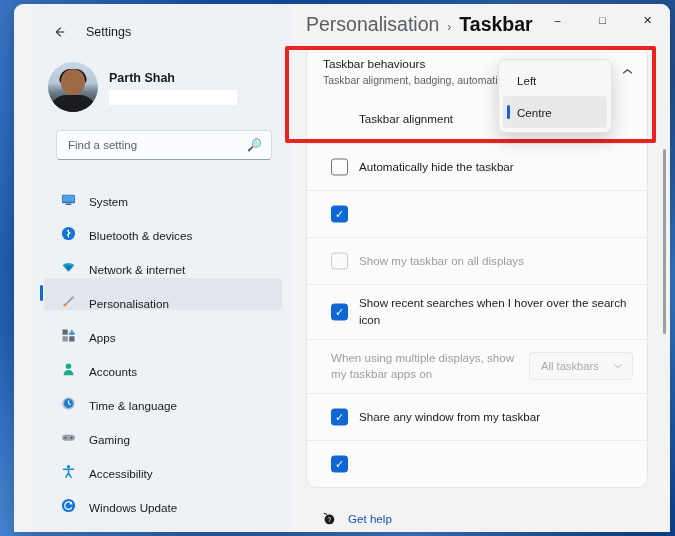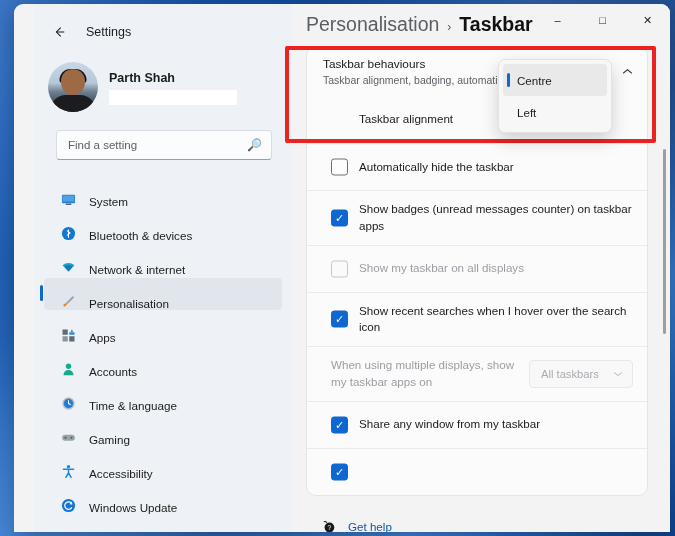--- a/index.html
+++ b/index.html
@@ -429,21 +429,20 @@
                       <path d="M1 2 L6 6 L11 2"></path>
                     </svg></span>
                 </span>
               </div>
               <div class="row">
                 <span class="cbx"></span>
                 <span class="row-label">Automatically hide the taskbar</span>
               </div>
               <div class="row">
                 <span class="cbx checked"></span>
-                <span class="row-label">Show badges (unread messages counter) on taskbar apps</span>
               </div>
               <div class="row">
                 <span class="cbx disabled"></span>
                 <span class="row-label dim">Show my taskbar on all displays</span>
               </div>
               <div class="row">
                 <span class="cbx checked"></span>
                 <span class="row-label">Show recent searches when I hover over the search icon</span>
               </div>
               <div class="row" style="padding-left: 24px;">
@@ -480,15 +479,15 @@
       </div>
     </div>
 
     <div class="vscroll"></div>
   </div>
 </div>
 
 <div class="red-box"></div>
 
 <div class="flyout">
+    <div class="fly-item">Left</div>
     <div class="fly-item selected">Centre</div>
-    <div class="fly-item">Left</div>
   </div>
 
 </body></html>

